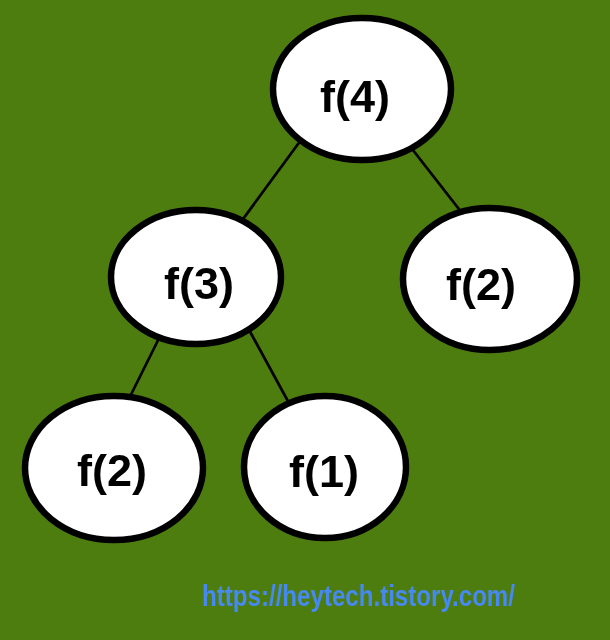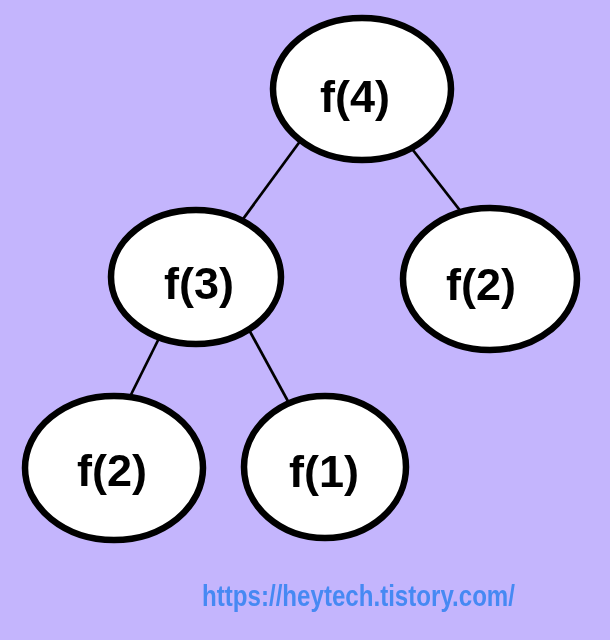--- a/index.html
+++ b/index.html
@@ -4,21 +4,21 @@
 <style>
   html, body {
     margin: 0;
     padding: 0;
     background: #ffffff;
   }
   .stage {
     position: relative;
     width: 610px;
     height: 640px;
-    background: #c4b5fd;
+    background: #4d7c0f;
     overflow: hidden;
   }
   svg {
     display: block;
   }
   .node-circle {
     fill: #ffffff;
     stroke: #000000;
     stroke-width: 6.5px;
   }

